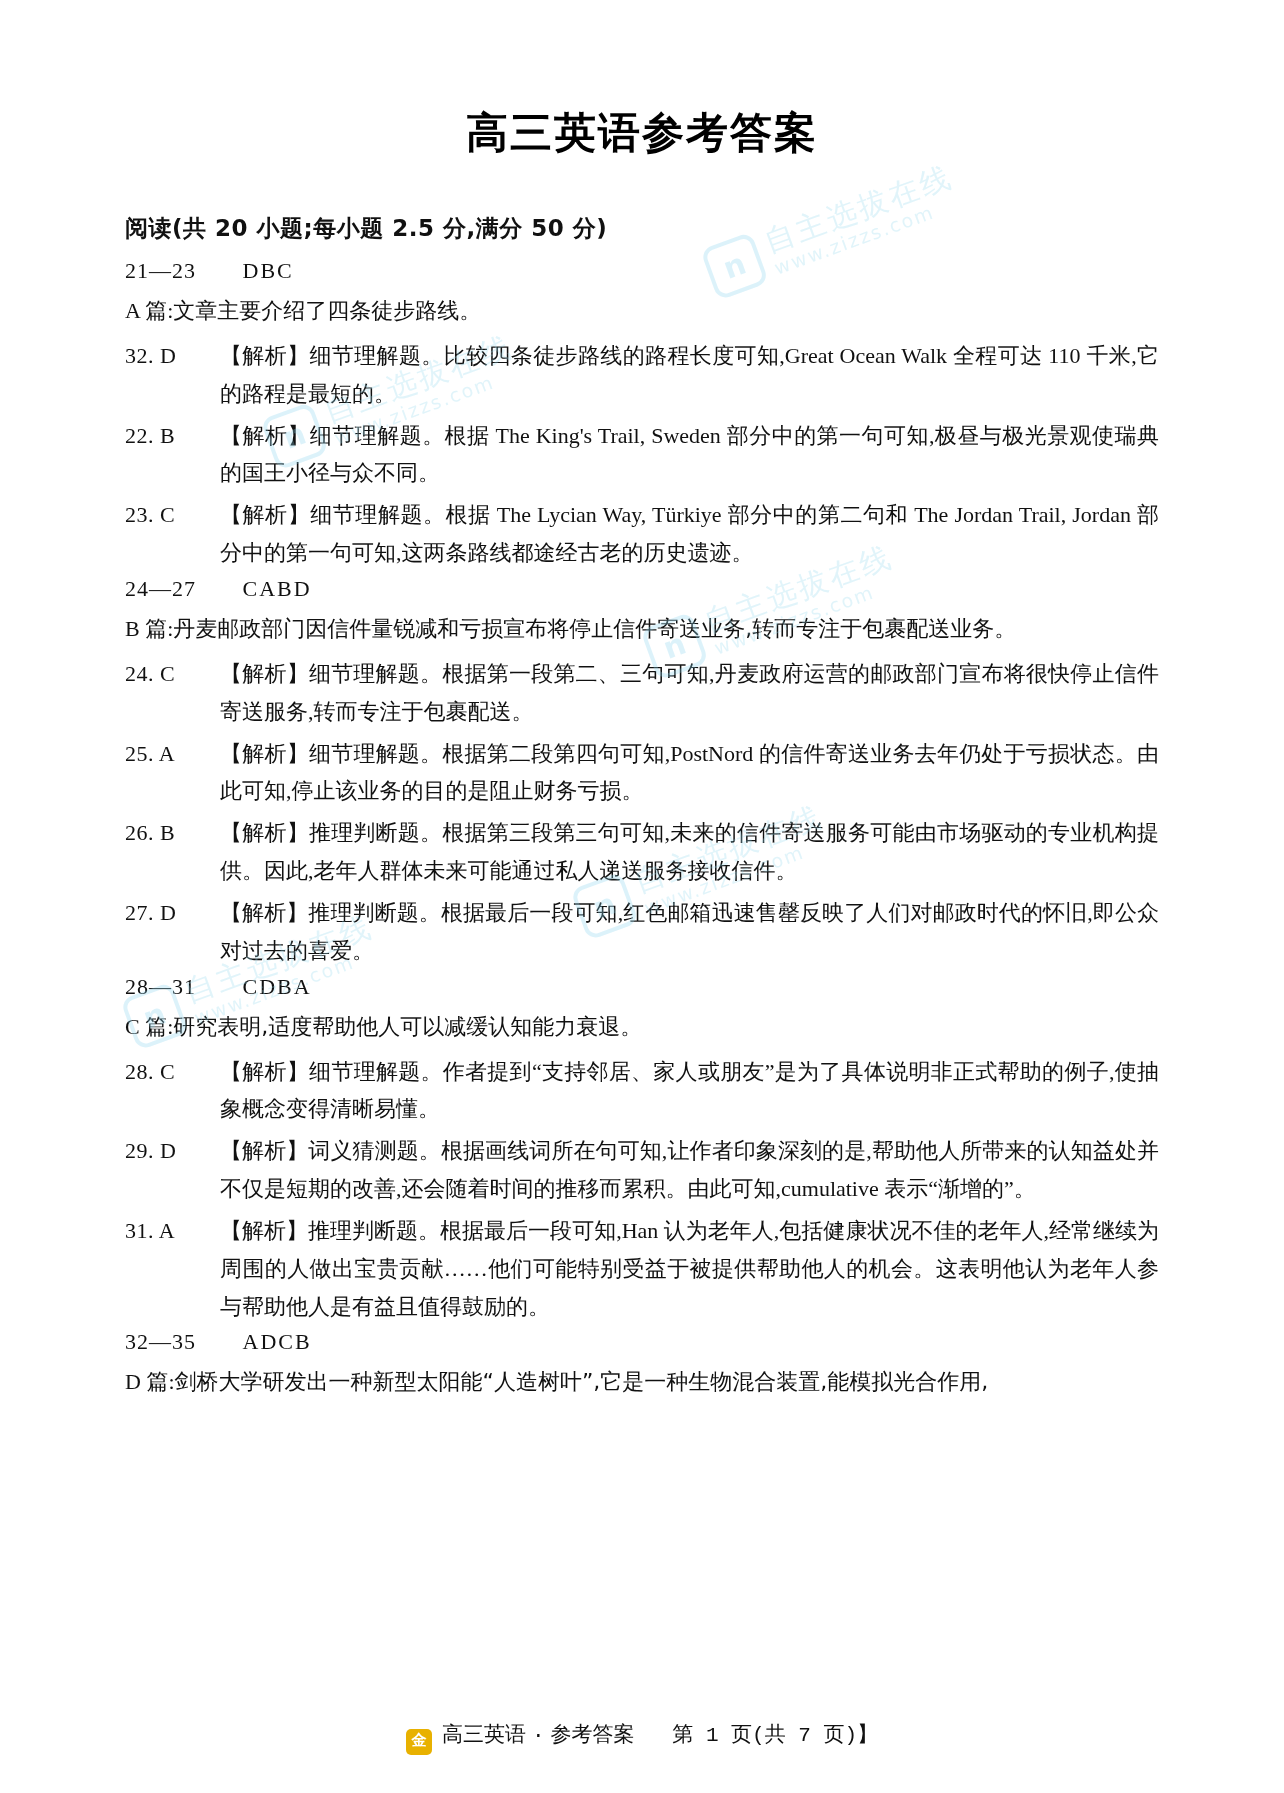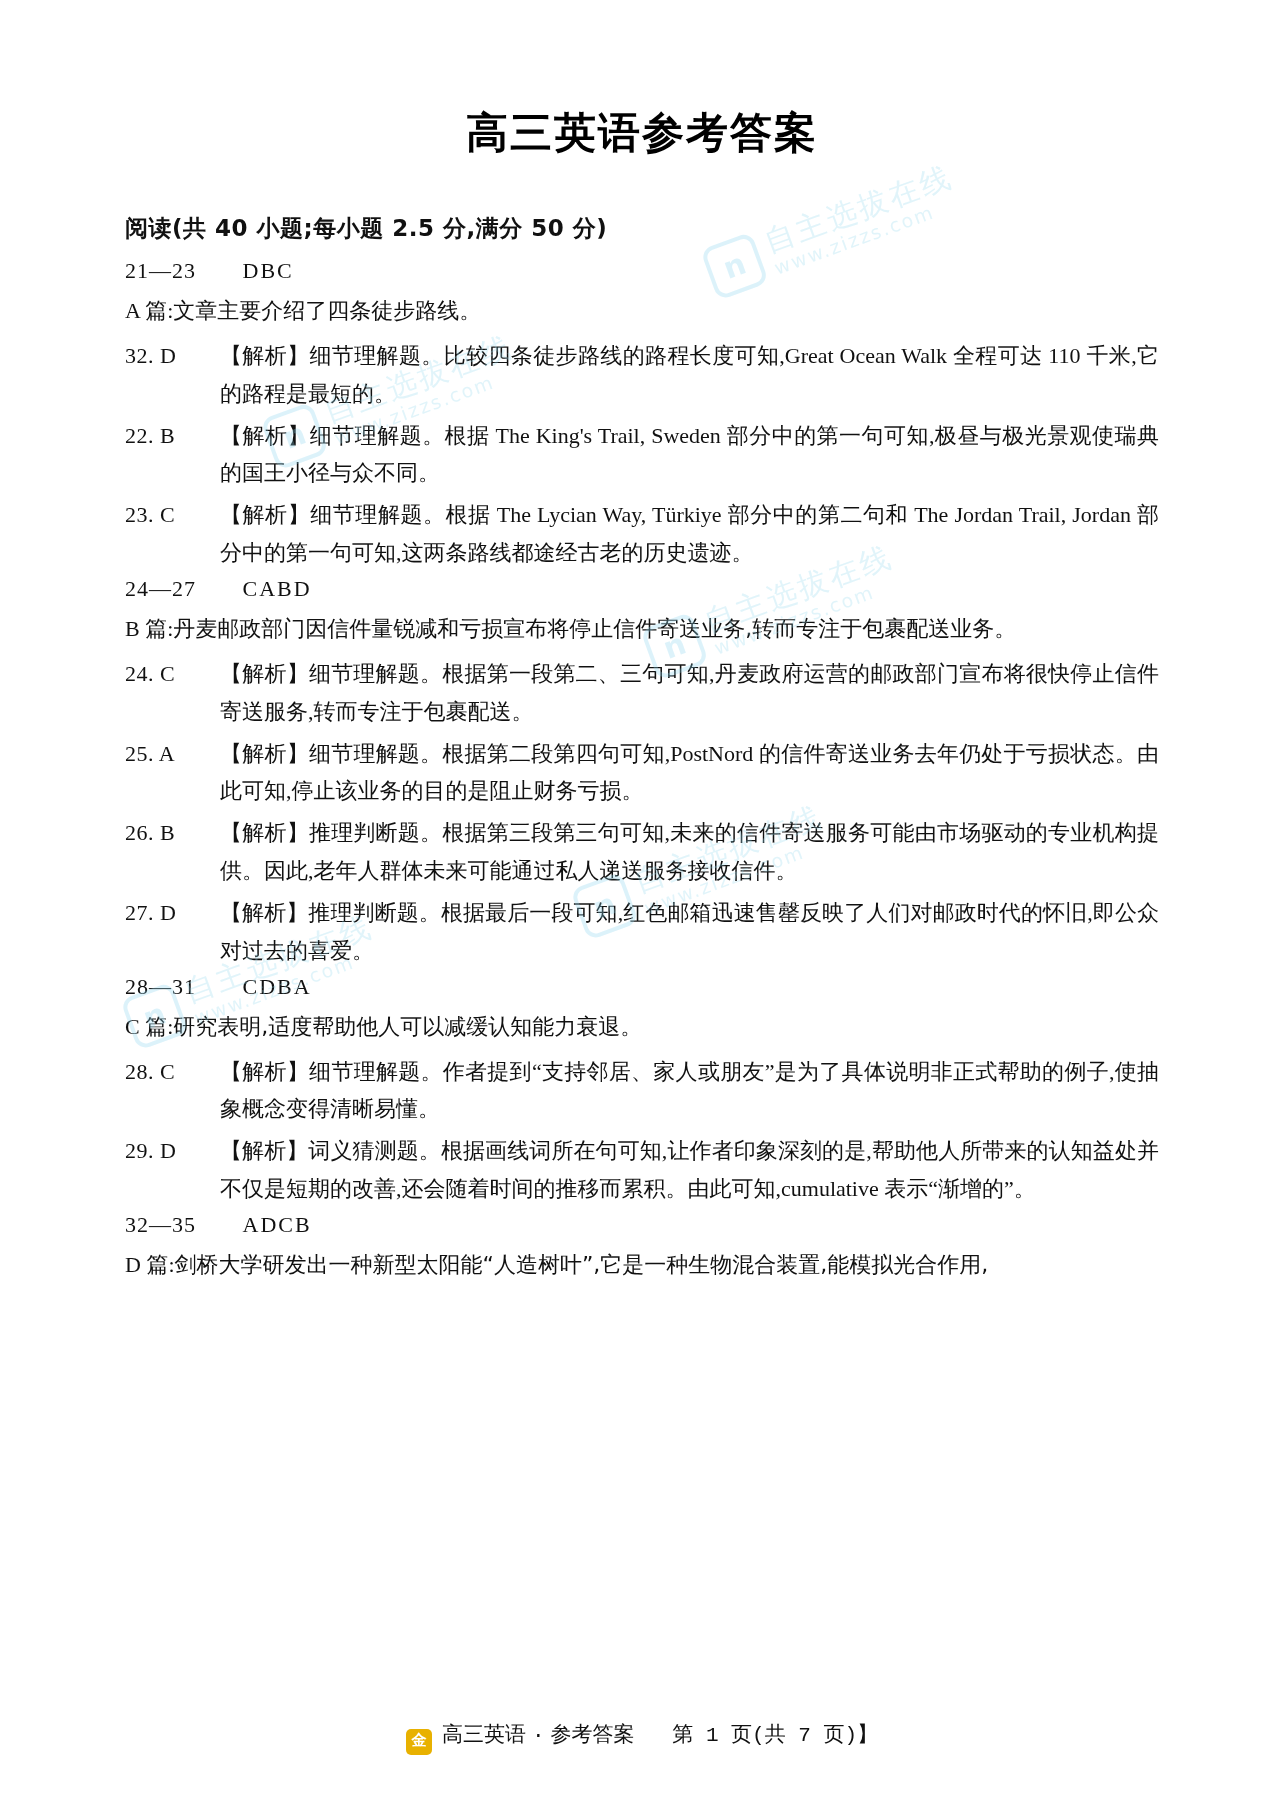--- a/index.html
+++ b/index.html
@@ -152,21 +152,21 @@
   .wm-d { left: 120px; top: 1000px; transform: rotate(-20deg); }
   .wm-e { left: 640px; top: 630px; transform: rotate(-20deg); }
 </style>
 </head>
 <body>
 
 <div class="page">
 
   <div class="doc-title">高三英语参考答案</div>
 
-  <div class="section-head">阅读(共 40 小题;每小题 2.5 分,满分 50 分)</div>
+  <div class="section-head">阅读(共 20 小题;每小题 2.5 分,满分 50 分)</div>
 
   <div class="ans-line">
     <span class="en">21—23</span>
     <span class="en codes">DBC</span>
   </div>
   <div class="passage-sum">
     <span class="tag">A 篇:</span><span>文章主要介绍了四条徒步路线。</span>
   </div>
 
   <div class="item">
@@ -215,20 +215,24 @@
     <span class="tag">C 篇:</span><span>研究表明,适度帮助他人可以减缓认知能力衰退。</span>
   </div>
 
   <div class="item">
     <div class="num">28. C</div>
     <div class="body">【解析】细节理解题。作者提到“支持邻居、家人或朋友”是为了具体说明非正式帮助的例子,使抽象概念变得清晰易懂。</div>
   </div>
   <div class="item">
     <div class="num">29. D</div>
     <div class="body">【解析】词义猜测题。根据画线词所在句可知,让作者印象深刻的是,帮助他人所带来的认知益处并不仅是短期的改善,还会随着时间的推移而累积。由此可知,cumulative 表示“渐增的”。</div>
+  </div>
+  <div class="item">
+    <div class="num">31. A</div>
+    <div class="body">【解析】推理判断题。根据最后一段可知,Han 认为老年人,包括健康状况不佳的老年人,经常继续为周围的人做出宝贵贡献……他们可能特别受益于被提供帮助他人的机会。这表明他认为老年人参与帮助他人是有益且值得鼓励的。</div>
   </div>
 
   <div class="ans-line">
     <span class="en">32—35</span>
     <span class="en codes">ADCB</span>
   </div>
   <div class="passage-sum">
     <span class="tag">D 篇:</span><span>剑桥大学研发出一种新型太阳能“人造树叶”,它是一种生物混合装置,能模拟光合作用,</span>
   </div>
 

